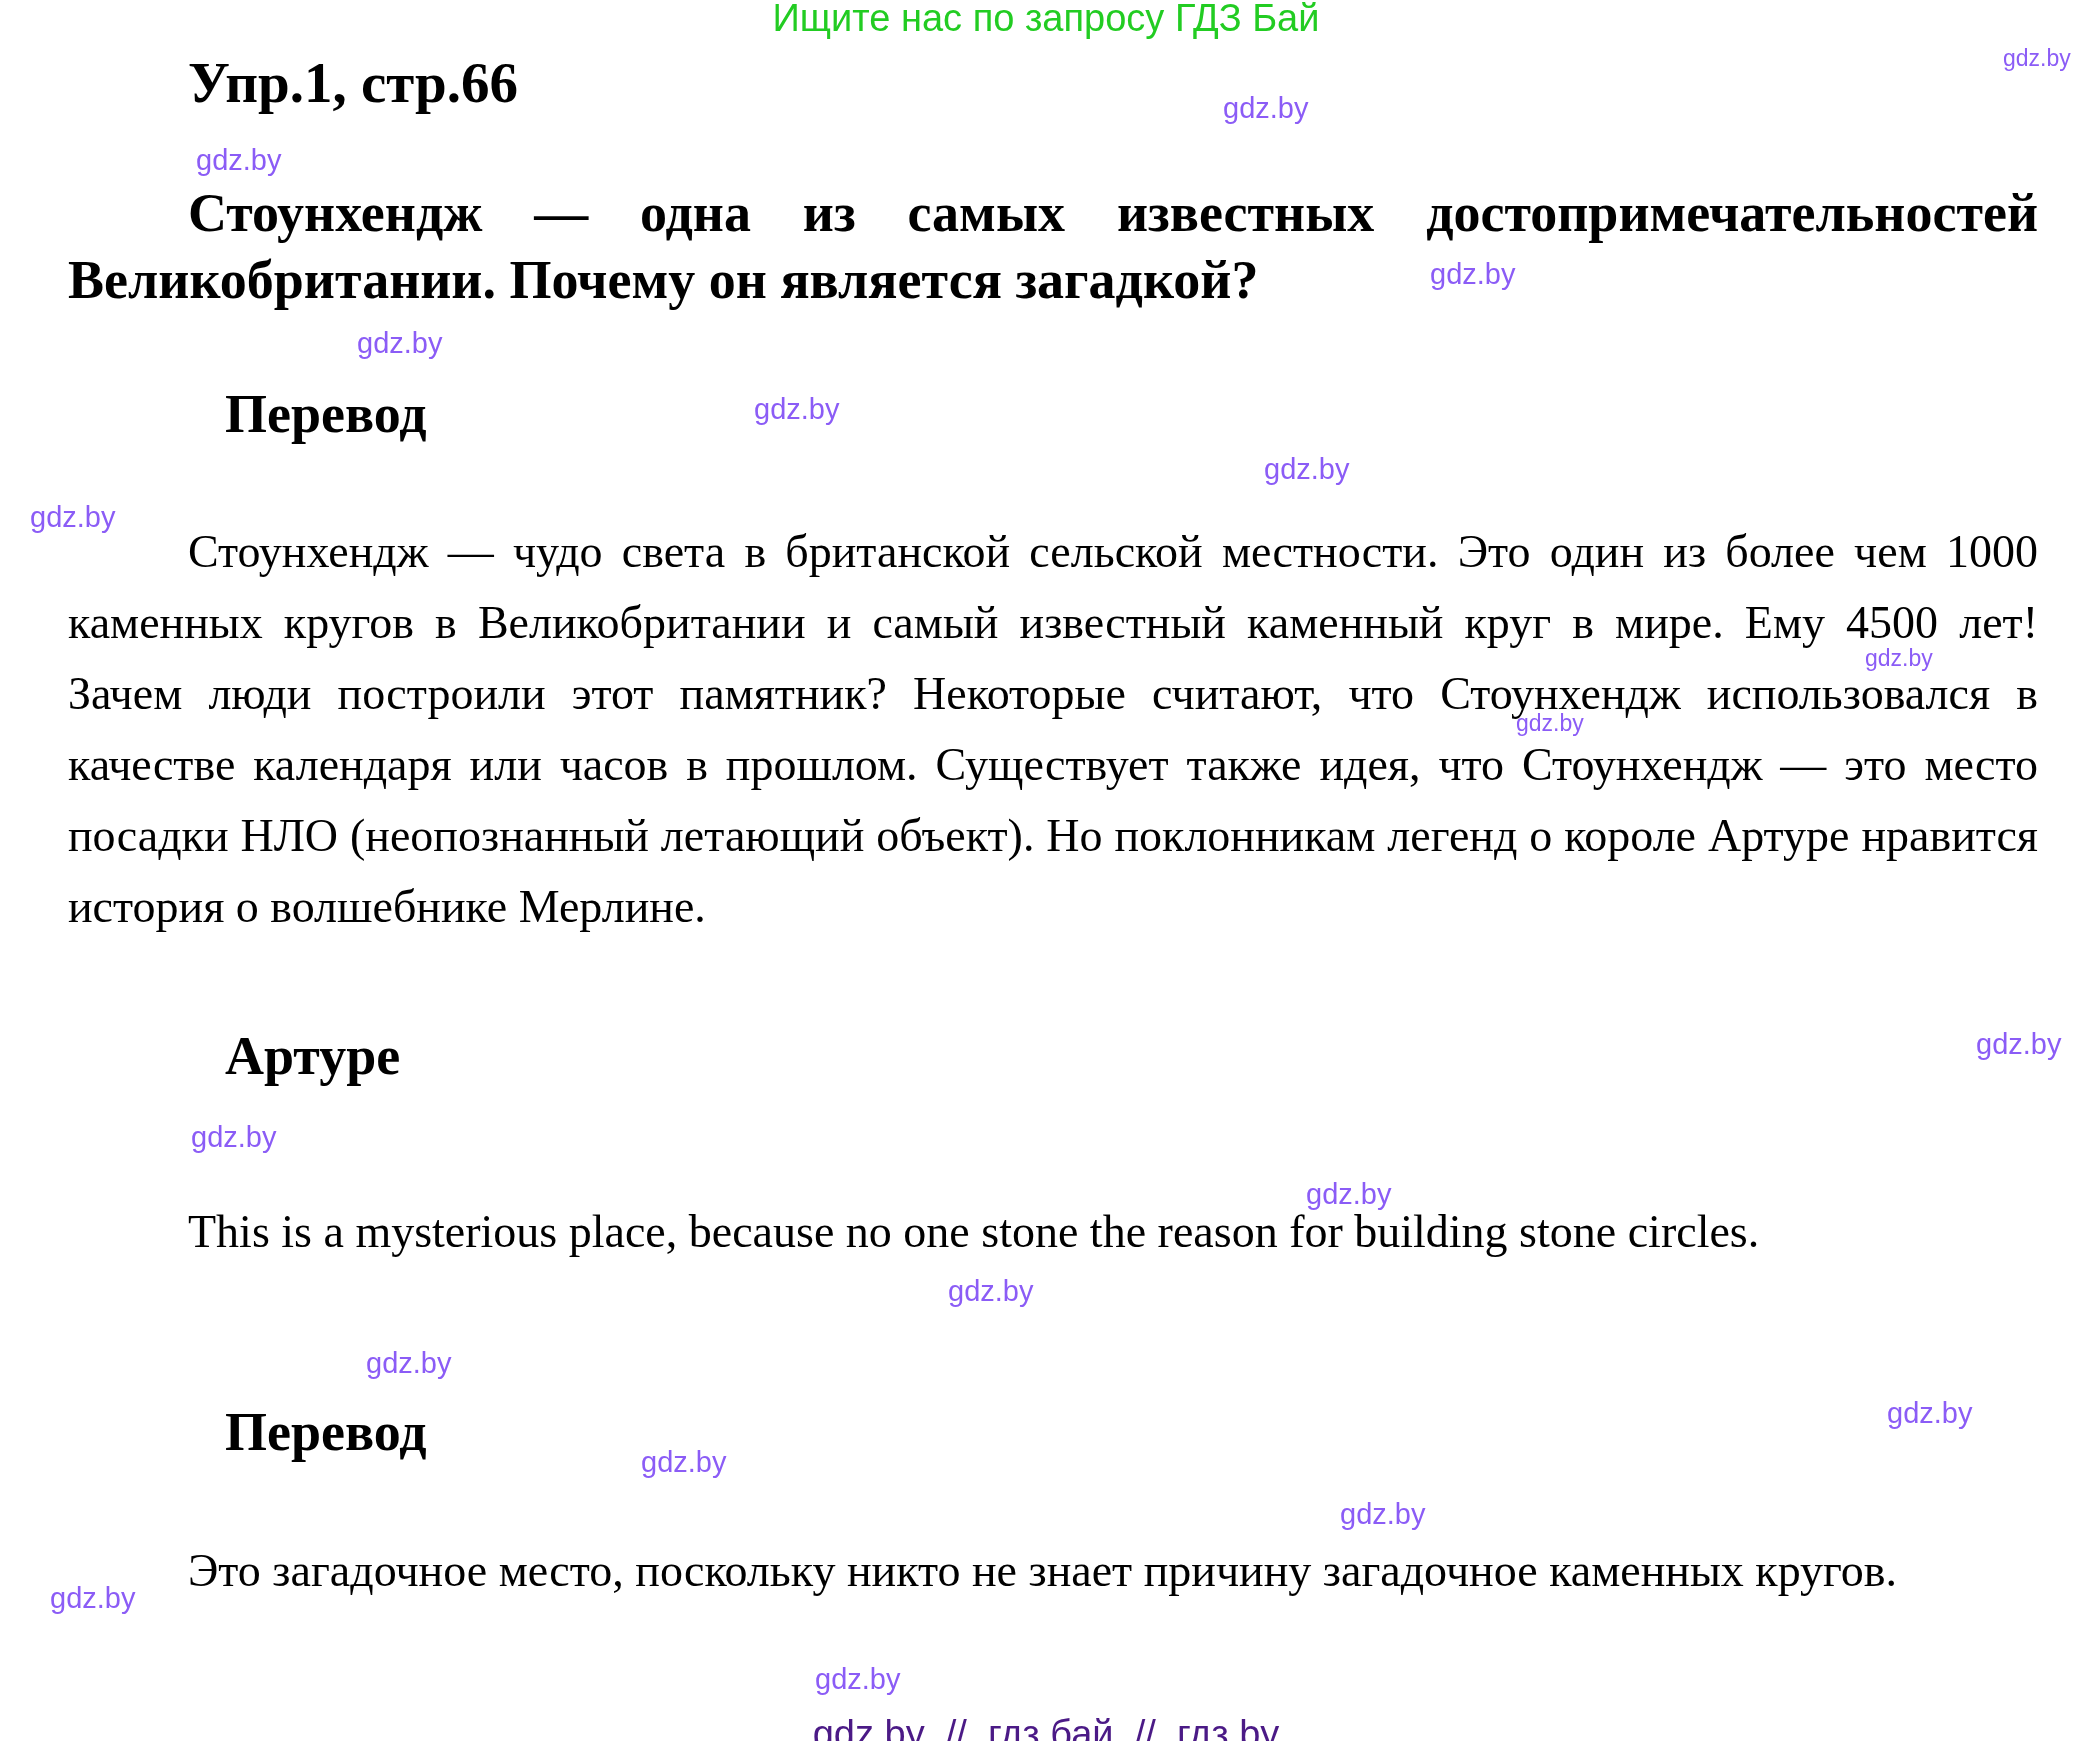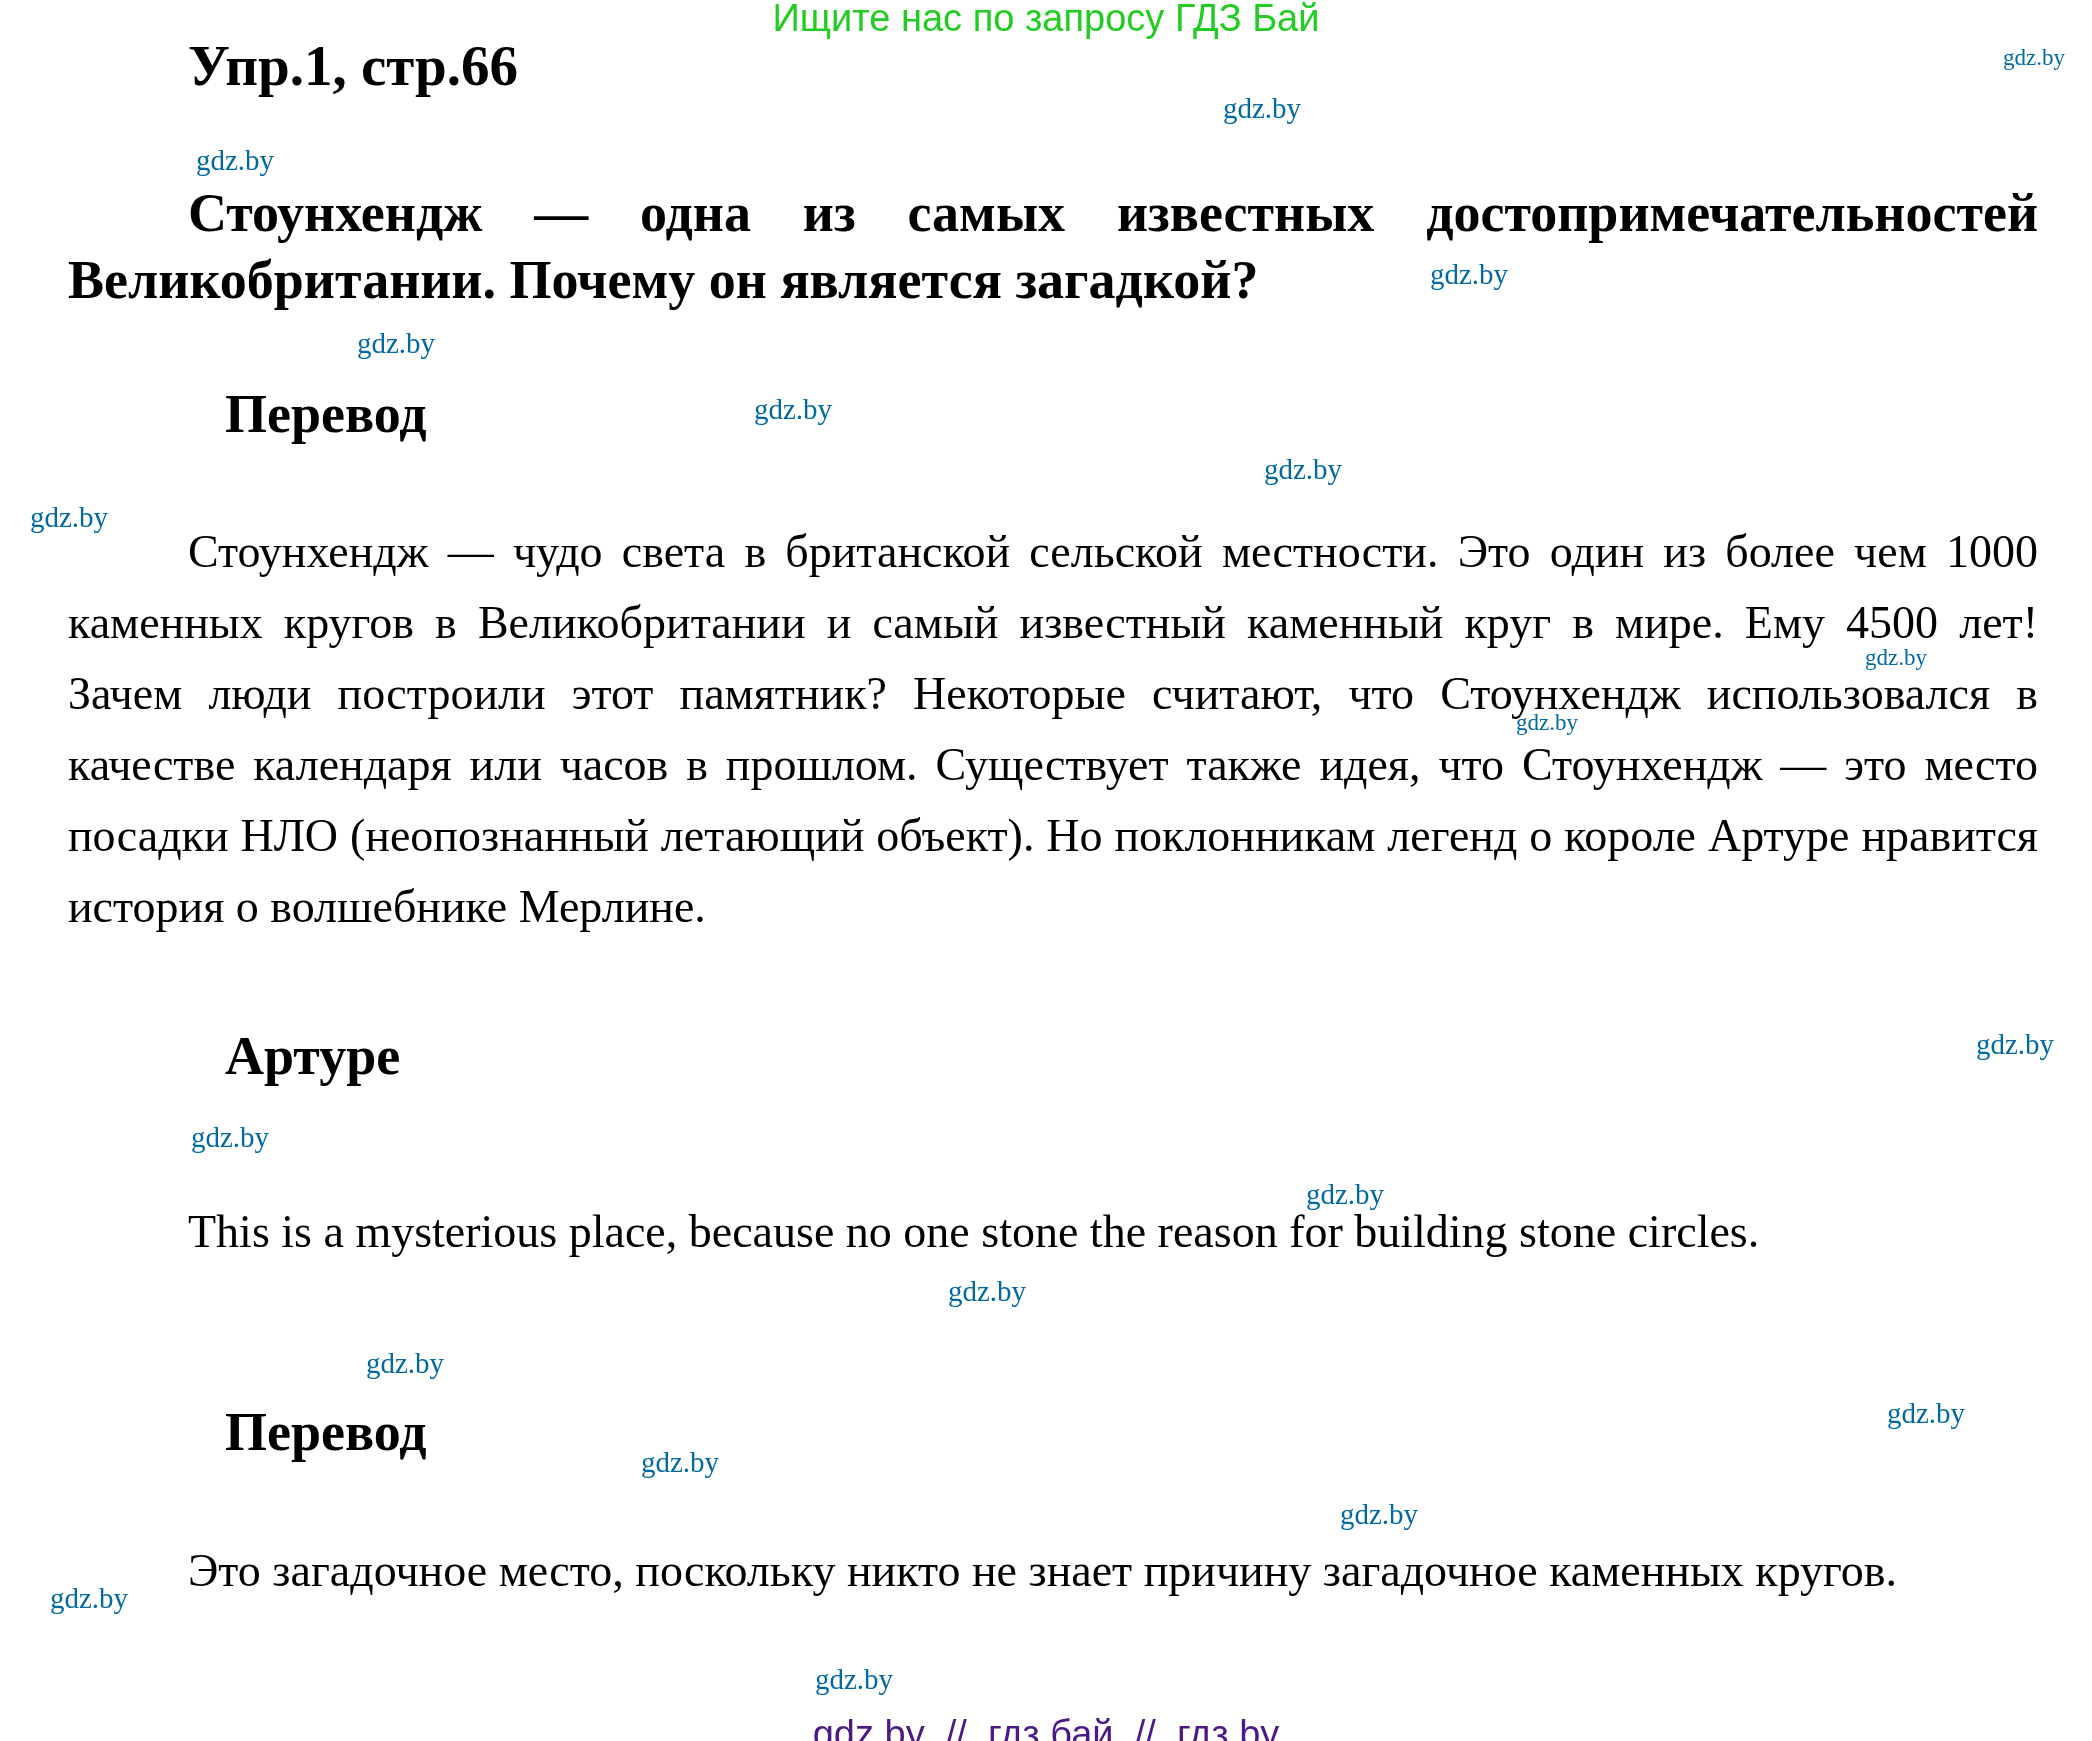--- a/index.html
+++ b/index.html
@@ -1,23 +1,23 @@
 <!DOCTYPE html>
 <html><head>
 <meta charset="utf-8">
 <style>
   html, body { margin:0; padding:0; background:#ffffff; }
   body { width:2092px; height:1741px; position:relative; overflow:hidden; }
   .abs { position:absolute; }
   .banner { left:0; width:2092px; top:-2px; text-align:center; font-family:"Liberation Sans", sans-serif; font-size:38px; color:#22cc22; line-height:40px; }
-  .title { left:188px; top:31px; font-family:"Liberation Serif", serif; font-weight:bold; font-size:57px; color:#000; line-height:70px; }
+  .title { left:188px; top:48px; font-family:"Liberation Serif", serif; font-weight:bold; font-size:57px; color:#000; line-height:70px; }
   .question { left:68px; width:1970px; top:180px; font-family:"Liberation Serif", serif; font-weight:bold; font-size:54px; line-height:67px; color:#000; text-align:justify; text-indent:120px; }
   .heading { font-family:"Liberation Serif", serif; font-weight:bold; font-size:54px; color:#000; line-height:64px;margin-left:38px; }
   .para { left:68px; width:1970px; font-family:"Liberation Serif", serif; font-size:46px; line-height:71px; color:#000; text-align:justify; text-indent:120px; }
-  .wm { font-family:Liberation Serif, serif; font-size:29px; color:#0369a1; line-height:32px; white-space:nowrap; }
+  .wm { font-family:Liberation Sans, sans-serif; font-size:29px; color:#8b5cf6; line-height:32px; white-space:nowrap; }
   .wm.small { font-size:23px; line-height:26px; }
   .footer { left:0; width:2092px; top:1714px; text-align:center; font-family:"Liberation Sans", sans-serif; font-size:38px; color:#4b1a86; line-height:40px; white-space:pre; }
 </style>
 </head>
 <body>
 
 <div class="abs banner">Ищите нас по запросу ГДЗ Бай</div>
 
 <div class="abs title">Упр.1, стр.66</div>
 

